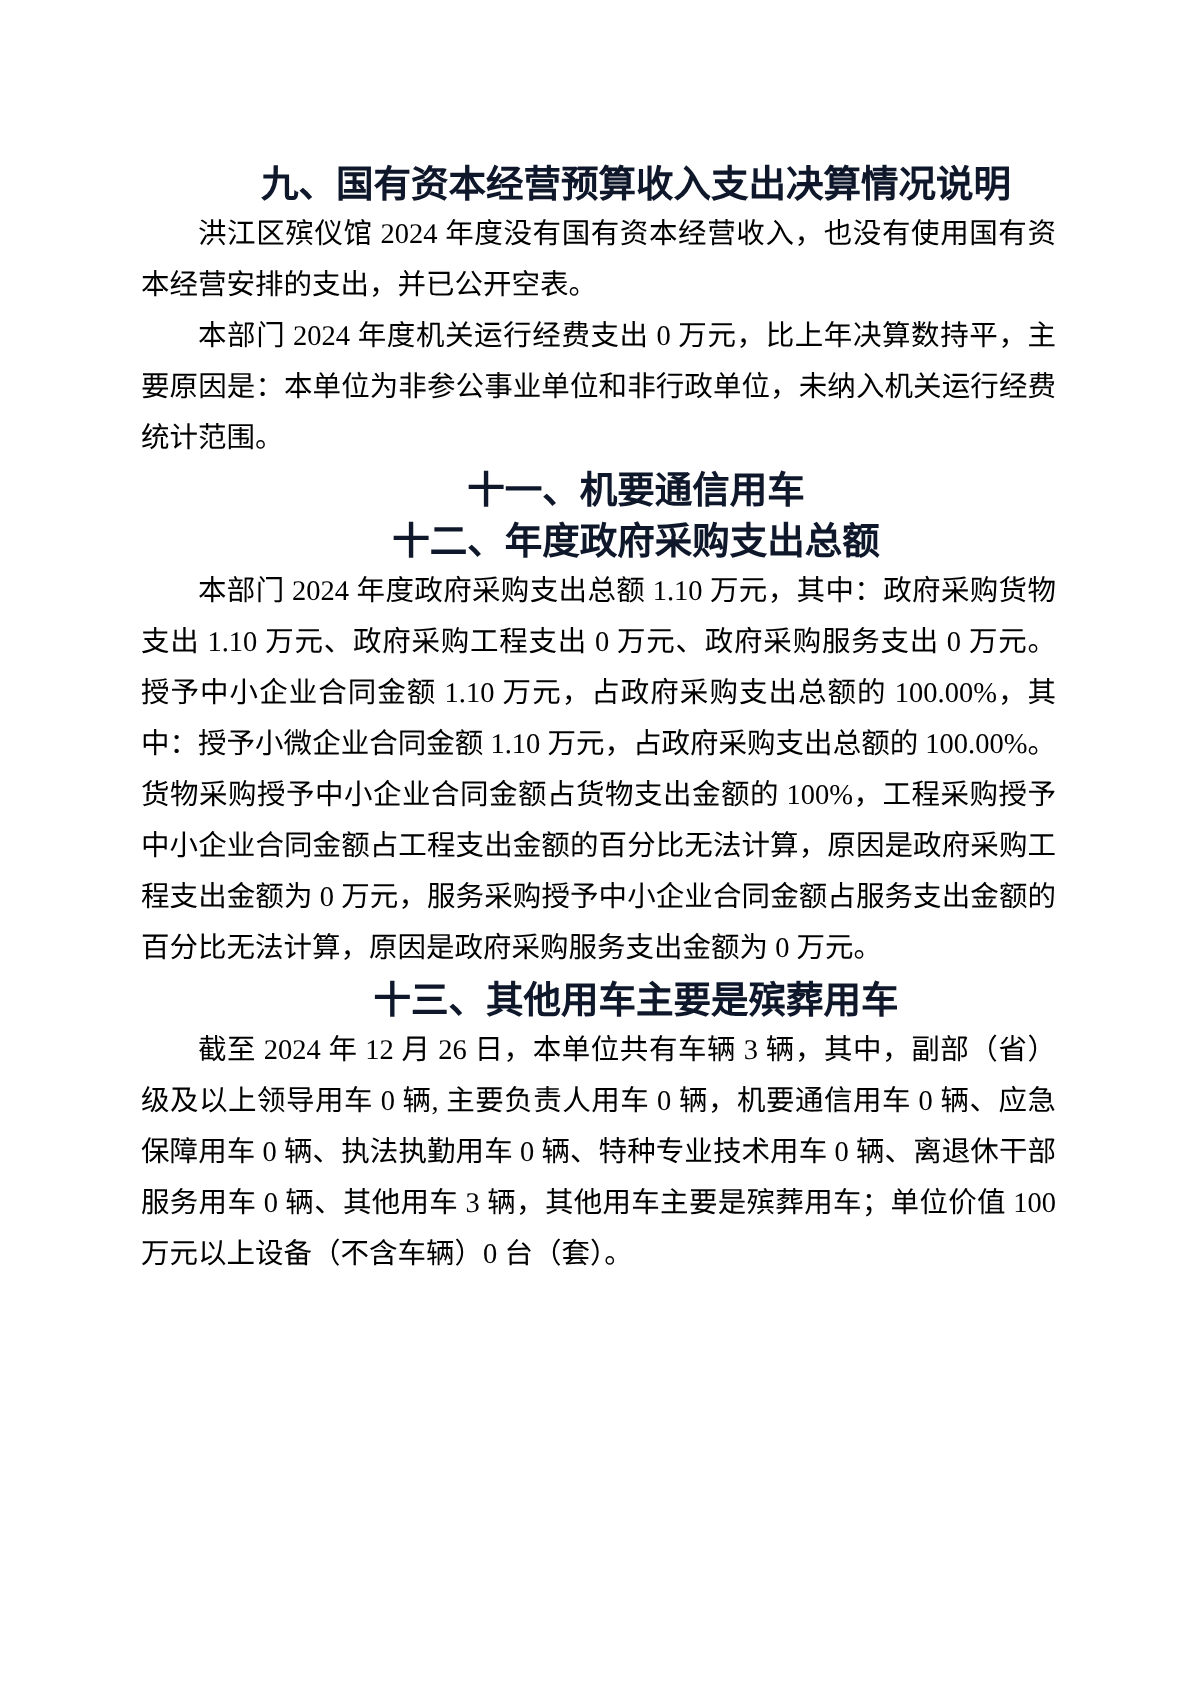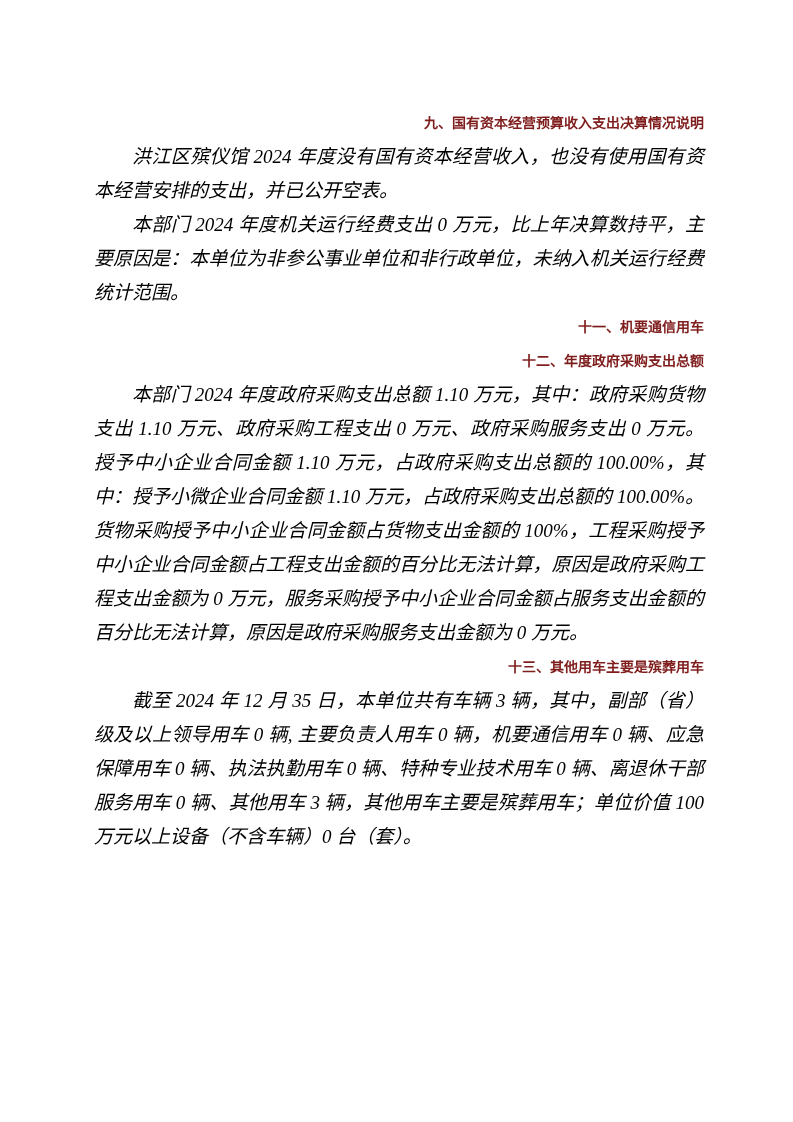--- a/index.html
+++ b/index.html
@@ -27,32 +27,31 @@
     line-height: 34px;
     text-align: justify;
     text-justify: inter-ideograph;
   }
   .doc-section {
     margin: 0;
   }
   .section-heading {
     margin: 0;
     font-family: "Liberation Sans", "DejaVu Sans", sans-serif;
-    font-size: 14px;
+    font-size: 25px;
     font-weight: 700;
     line-height: 34px;
     text-indent: 2em;
-    text-align: right;
-    color: #7f1d1d;
+    text-align: center;
+    color: #0f172a;
   }
   .section-paragraph {
     margin: 0;
     text-indent: 2em;
     word-break: break-all;
-    font-style: italic;
   }
 </style>
 </head>
 <body>
 
 <div class="page">
   <div class="content" id="document-content">
       <section class="doc-section">
         <h2 class="section-heading">九、国有资本经营预算收入支出决算情况说明</h2>
         <p class="section-paragraph">洪江区殡仪馆 2024 年度没有国有资本经营收入，也没有使用国有资本经营安排的支出，并已公开空表。</p>
@@ -62,16 +61,16 @@
       </section>
       <section class="doc-section">
         <h2 class="section-heading">十一、机要通信用车</h2>
       </section>
       <section class="doc-section">
         <h2 class="section-heading">十二、年度政府采购支出总额</h2>
         <p class="section-paragraph">本部门 2024 年度政府采购支出总额 1.10 万元，其中：政府采购货物支出 1.10 万元、政府采购工程支出 0 万元、政府采购服务支出 0 万元。授予中小企业合同金额 1.10 万元，占政府采购支出总额的 100.00%，其中：授予小微企业合同金额 1.10 万元，占政府采购支出总额的 100.00%。货物采购授予中小企业合同金额占货物支出金额的 100%，工程采购授予中小企业合同金额占工程支出金额的百分比无法计算，原因是政府采购工程支出金额为 0 万元，服务采购授予中小企业合同金额占服务支出金额的百分比无法计算，原因是政府采购服务支出金额为 0 万元。</p>
       </section>
       <section class="doc-section">
         <h2 class="section-heading">十三、其他用车主要是殡葬用车</h2>
-        <p class="section-paragraph">截至 2024 年 12 月 35 日，本单位共有车辆 3 辆，其中，副部（省）级及以上领导用车 0 辆, 主要负责人用车 0 辆，机要通信用车 0 辆、应急保障用车 0 辆、执法执勤用车 0 辆、特种专业技术用车 0 辆、离退休干部服务用车 0 辆、其他用车 3 辆，其他用车主要是殡葬用车；单位价值 100 万元以上设备（不含车辆）0 台（套）。</p>
+        <p class="section-paragraph">截至 2024 年 12 月 26 日，本单位共有车辆 3 辆，其中，副部（省）级及以上领导用车 0 辆, 主要负责人用车 0 辆，机要通信用车 0 辆、应急保障用车 0 辆、执法执勤用车 0 辆、特种专业技术用车 0 辆、离退休干部服务用车 0 辆、其他用车 3 辆，其他用车主要是殡葬用车；单位价值 100 万元以上设备（不含车辆）0 台（套）。</p>
       </section>
     </div>
 </div>
 
 </body></html>

